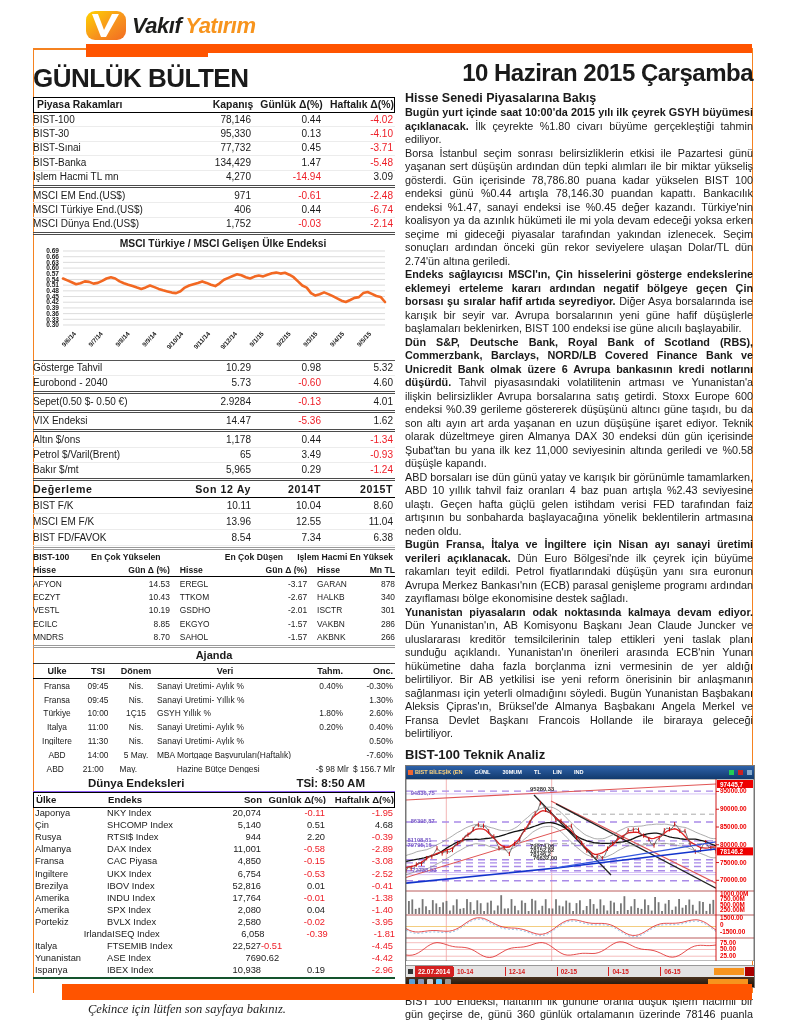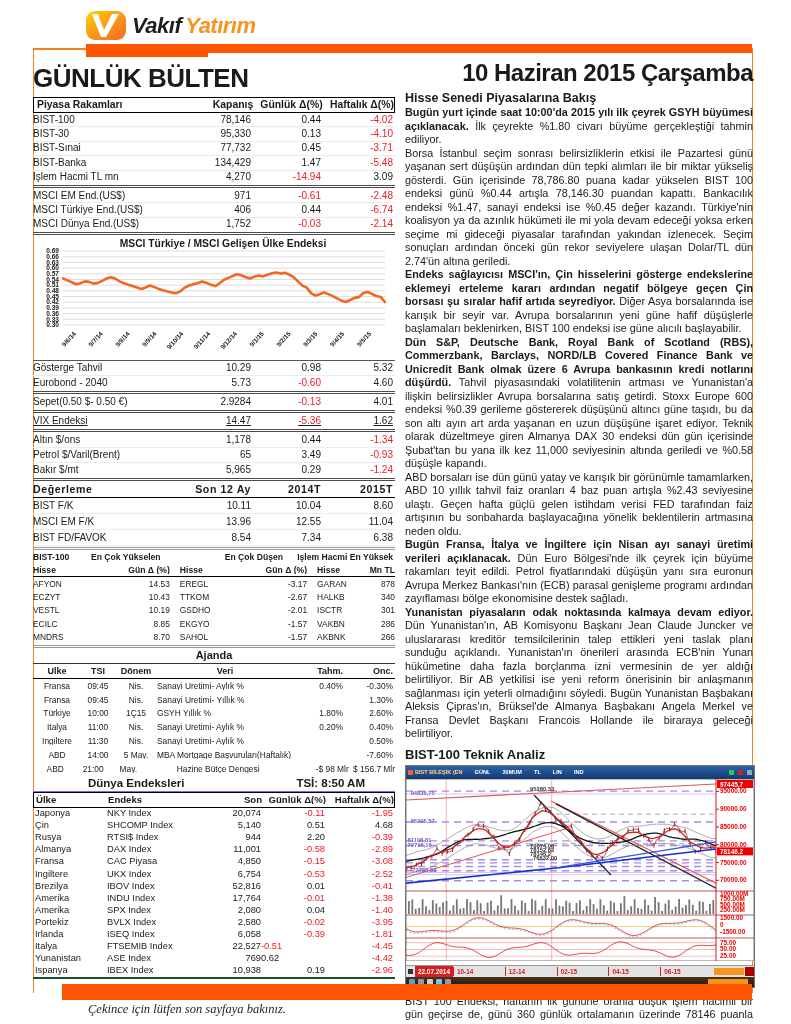--- a/index.html
+++ b/index.html
@@ -230,21 +230,21 @@
       <div class="dbl"></div>
       <div class="mkt" style="border-top: 0px;">
         <div class="trow" style="height: 14px;">
           <div class="tcell" style="width: 152px; text-align: left;">Sepet(0.50 $- 0.50 €)</div>
           <div class="tcell" style="width: 66px; text-align: right;">2.9284</div>
           <div class="tcell neg" style="width: 70px; text-align: right;">-0.13</div>
           <div class="tcell" style="width: 72px; text-align: right;">4.01</div>
         </div>
       </div>
       <div class="dbl"></div>
-      <div class="mkt" style="border-top: 0px; text-decoration: underline;">
+      <div class="mkt" style="border-top: 0px;">
         <div class="trow" style="height: 14px;">
           <div class="tcell" style="width: 152px; text-align: left;">VIX Endeksi</div>
           <div class="tcell" style="width: 66px; text-align: right;">14.47</div>
           <div class="tcell neg" style="width: 70px; text-align: right;">-5.36</div>
           <div class="tcell" style="width: 72px; text-align: right;">1.62</div>
         </div>
       </div>
       <div class="dbl"></div>
       <div class="mkt" style="border-top: 0px;">
         <div class="trow" style="height: 14px;">
@@ -501,21 +501,21 @@
         <div class="tcell neg" style="width: 68px; text-align: right;">-1.40</div>
       </div>
       <div class="trow">
         <div class="tcell" style="width: 72px; text-align: left; padding-left: 2px;">Portekiz</div>
         <div class="tcell" style="width: 96px; text-align: left;">BVLX Index</div>
         <div class="tcell" style="width: 58px; text-align: right;">2,580</div>
         <div class="tcell neg" style="width: 64px; text-align: right;">-0.02</div>
         <div class="tcell neg" style="width: 68px; text-align: right;">-3.95</div>
       </div>
       <div class="trow">
-        <div class="tcell" style="width: 72px; text-align: left; padding-left: 2px;">İrlanda</div>
+        <div class="tcell" style="width: 72px; text-align: right; padding-left: 8px;">İrlanda</div>
         <div class="tcell" style="width: 96px; text-align: left;">ISEQ Index</div>
         <div class="tcell" style="width: 58px; text-align: right;">6,058</div>
         <div class="tcell neg" style="width: 64px; text-align: right;">-0.39</div>
         <div class="tcell neg" style="width: 68px; text-align: right;">-1.81</div>
       </div>
       <div class="trow">
         <div class="tcell" style="width: 72px; text-align: left; padding-left: 2px;">İtalya</div>
         <div class="tcell" style="width: 96px; text-align: left;">FTSEMIB Index</div>
         <div class="tcell" style="width: 58px; text-align: right;">22,527</div>
         <div class="tcell neg" style="width: 64px; text-align: left;">-0.51</div>

